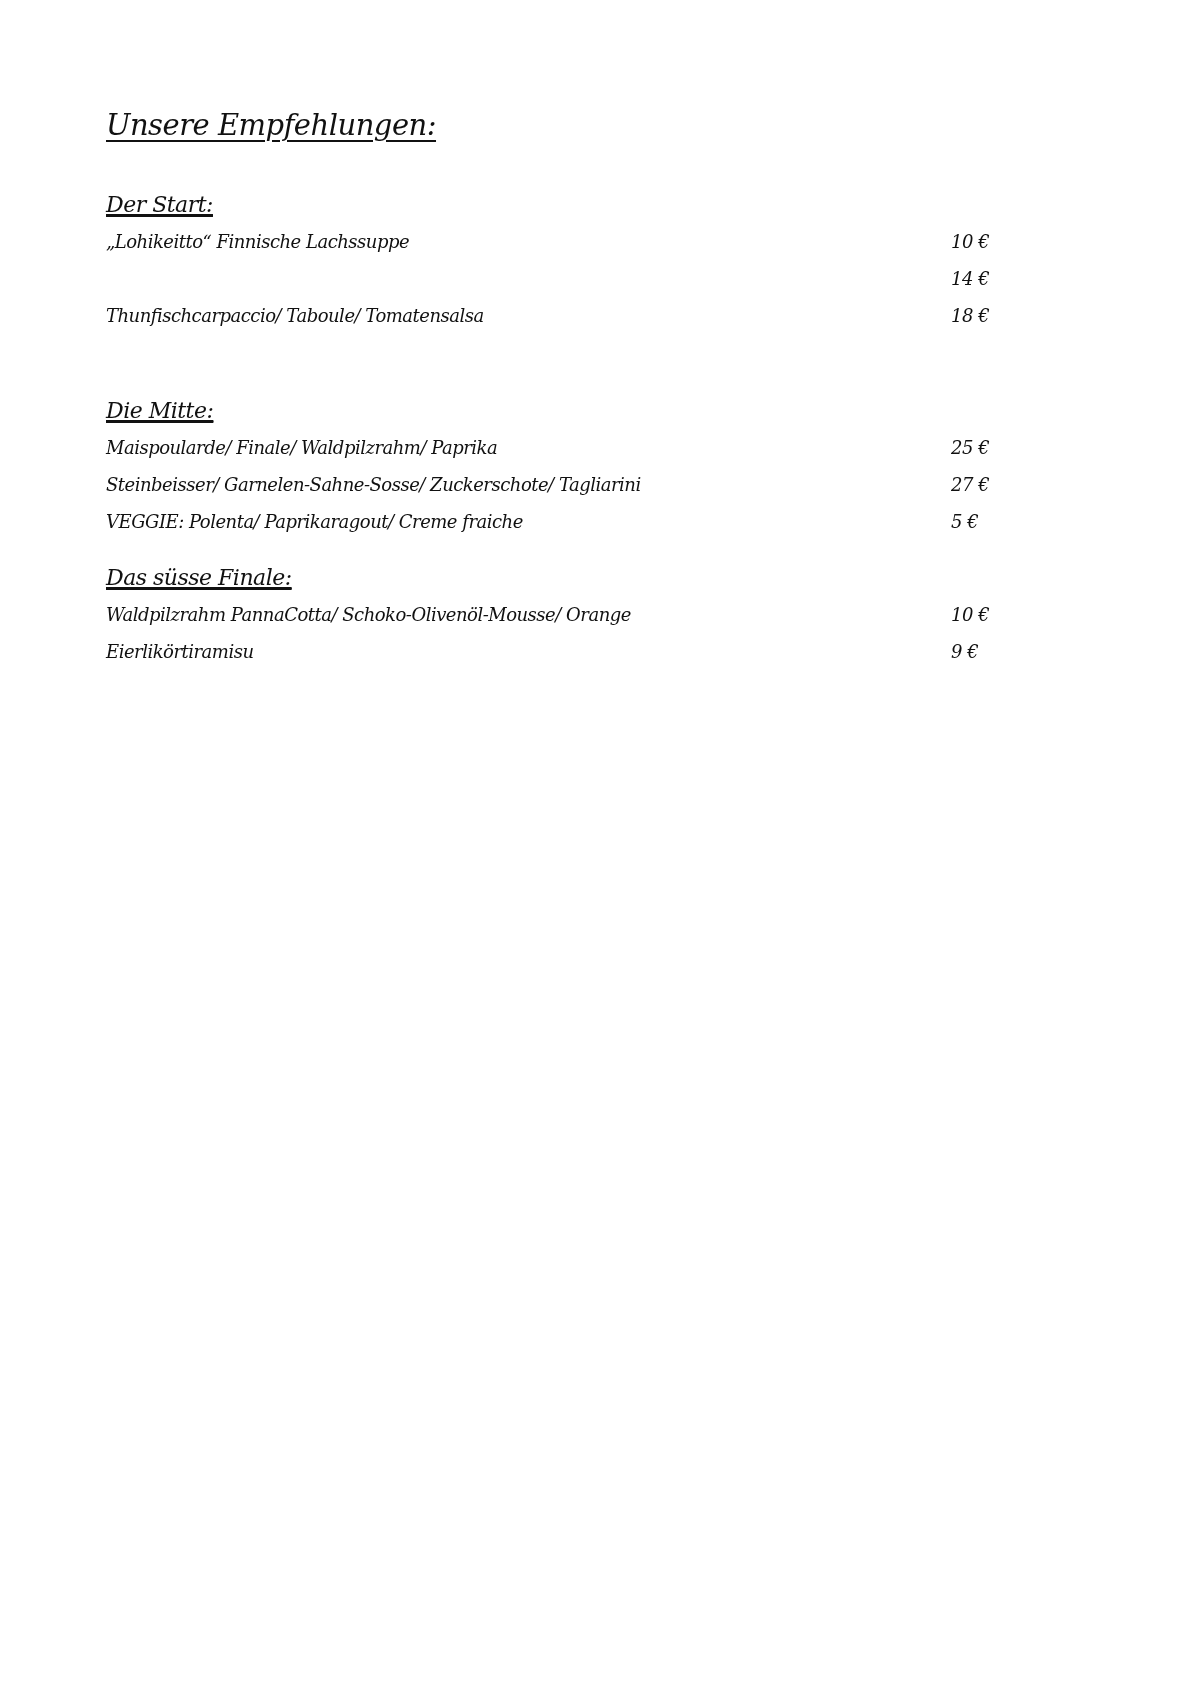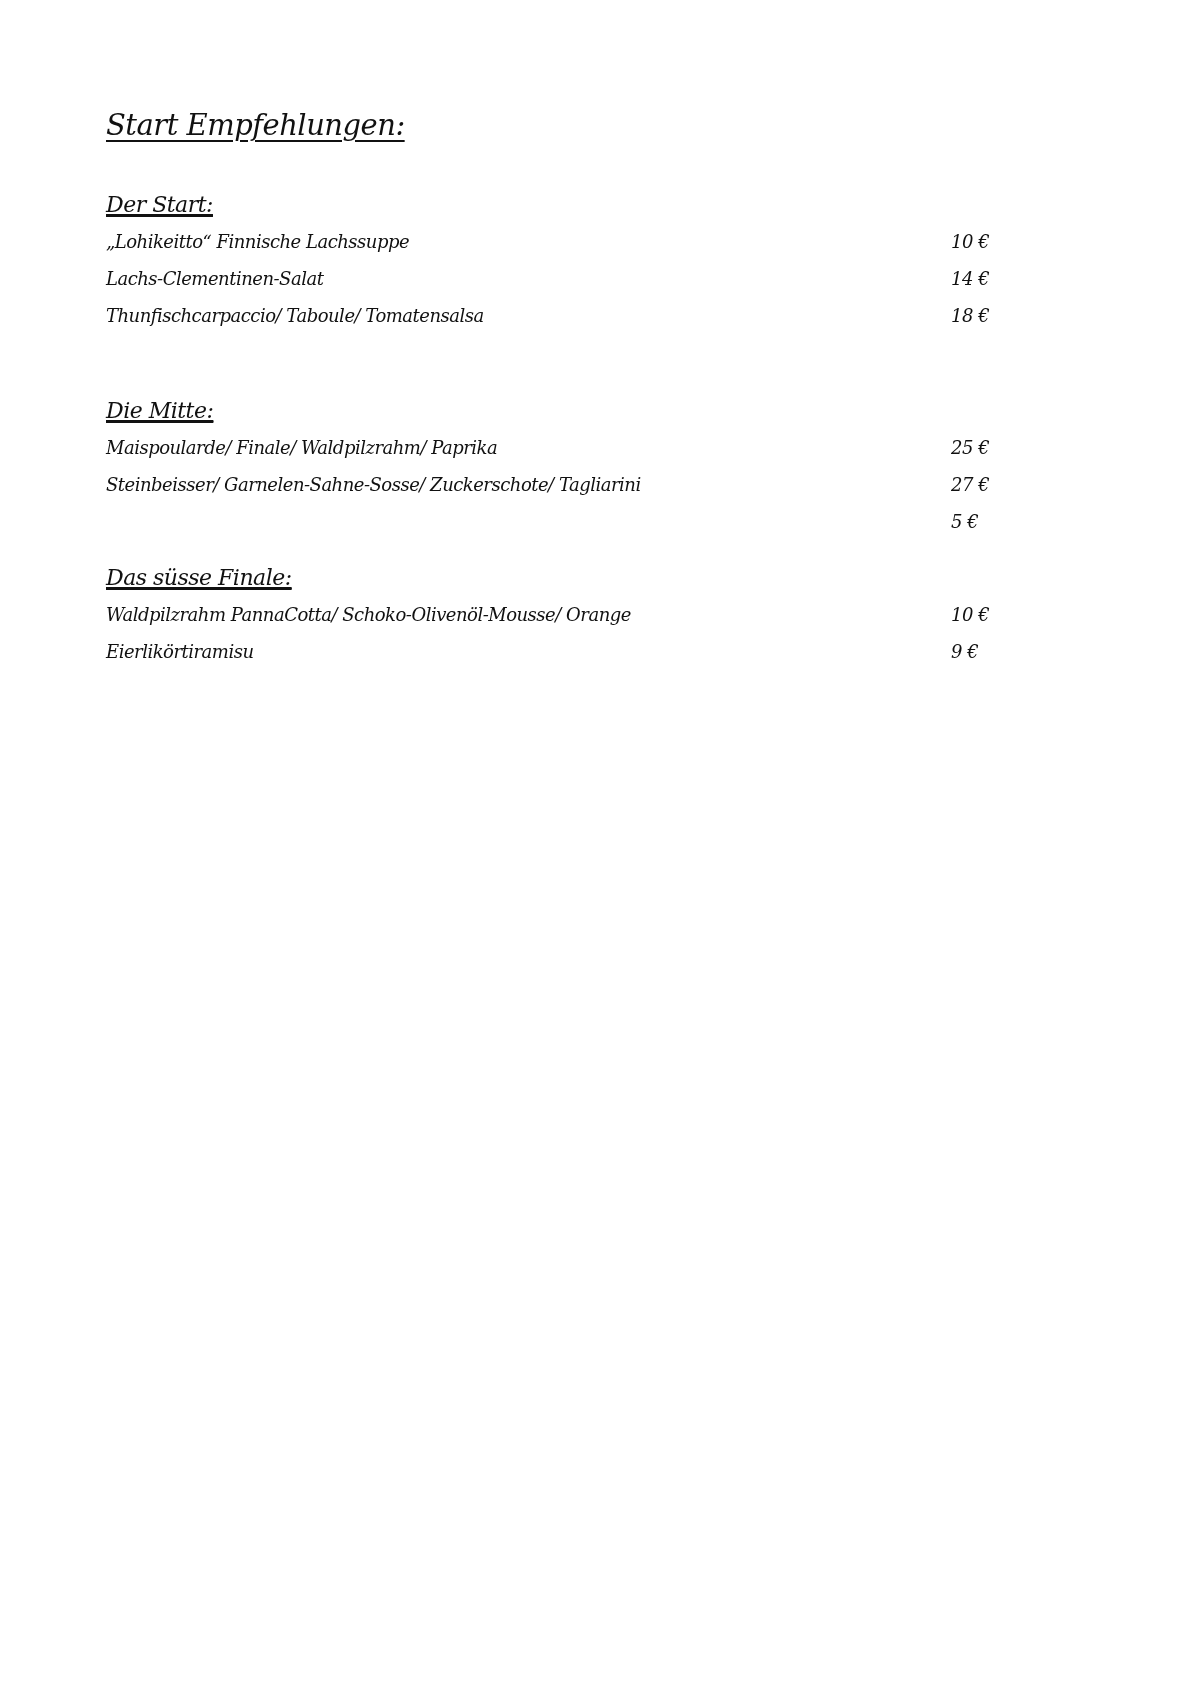--- a/index.html
+++ b/index.html
@@ -11,49 +11,49 @@
   .section { position: absolute; left: 106px; width: 860px; text-decoration: underline; }
   .section-head { font-size: 22px; text-decoration: underline; text-underline-offset: 3px;
                   height: 37px; line-height: 37px; font-style: italic; letter-spacing: -0.5px; }
   .row { height: 37px; line-height: 37px; font-size: 18px; position: relative; font-style: italic; letter-spacing: -0.5px; text-align: center; }
   .row .name { position: absolute; left: 0; white-space: nowrap; }
   .row .price { position: absolute; left: 803px; white-space: nowrap; margin-left: 42px; }
 </style>
 </head>
 <body>
 
-<div class="title">Start Empfehlungen:</div>
+<div class="title">Unsere Empfehlungen:</div>
 
 <div class="section" style="top:186px;">
   <div class="section-head">Der Start:</div>
   <div class="row">
     <span class="name">„Lohikeitto“ Finnische Lachssuppe</span>
     <span class="price">10 €</span>
   </div>
   <div class="row">
-    <span class="name">Lachs-Clementinen-Salat</span>
     <span class="price">14 €</span>
   </div>
   <div class="row">
     <span class="name">Thunfischcarpaccio/ Taboule/ Tomatensalsa</span>
     <span class="price">18 €</span>
   </div>
 </div>
 
 <div class="section" style="top:392px;">
   <div class="section-head">Die Mitte:</div>
   <div class="row">
     <span class="name">Maispoularde/ Finale/ Waldpilzrahm/ Paprika</span>
     <span class="price">25 €</span>
   </div>
   <div class="row">
     <span class="name">Steinbeisser/ Garnelen-Sahne-Sosse/ Zuckerschote/ Tagliarini</span>
     <span class="price">27 €</span>
   </div>
   <div class="row">
+    <span class="name">VEGGIE: Polenta/ Paprikaragout/ Creme fraiche</span>
     <span class="price">5 €</span>
   </div>
 </div>
 
 <div class="section" style="top:559px;">
   <div class="section-head">Das süsse Finale:</div>
   <div class="row">
     <span class="name">Waldpilzrahm PannaCotta/ Schoko-Olivenöl-Mousse/ Orange</span>
     <span class="price">10 €</span>
   </div>

